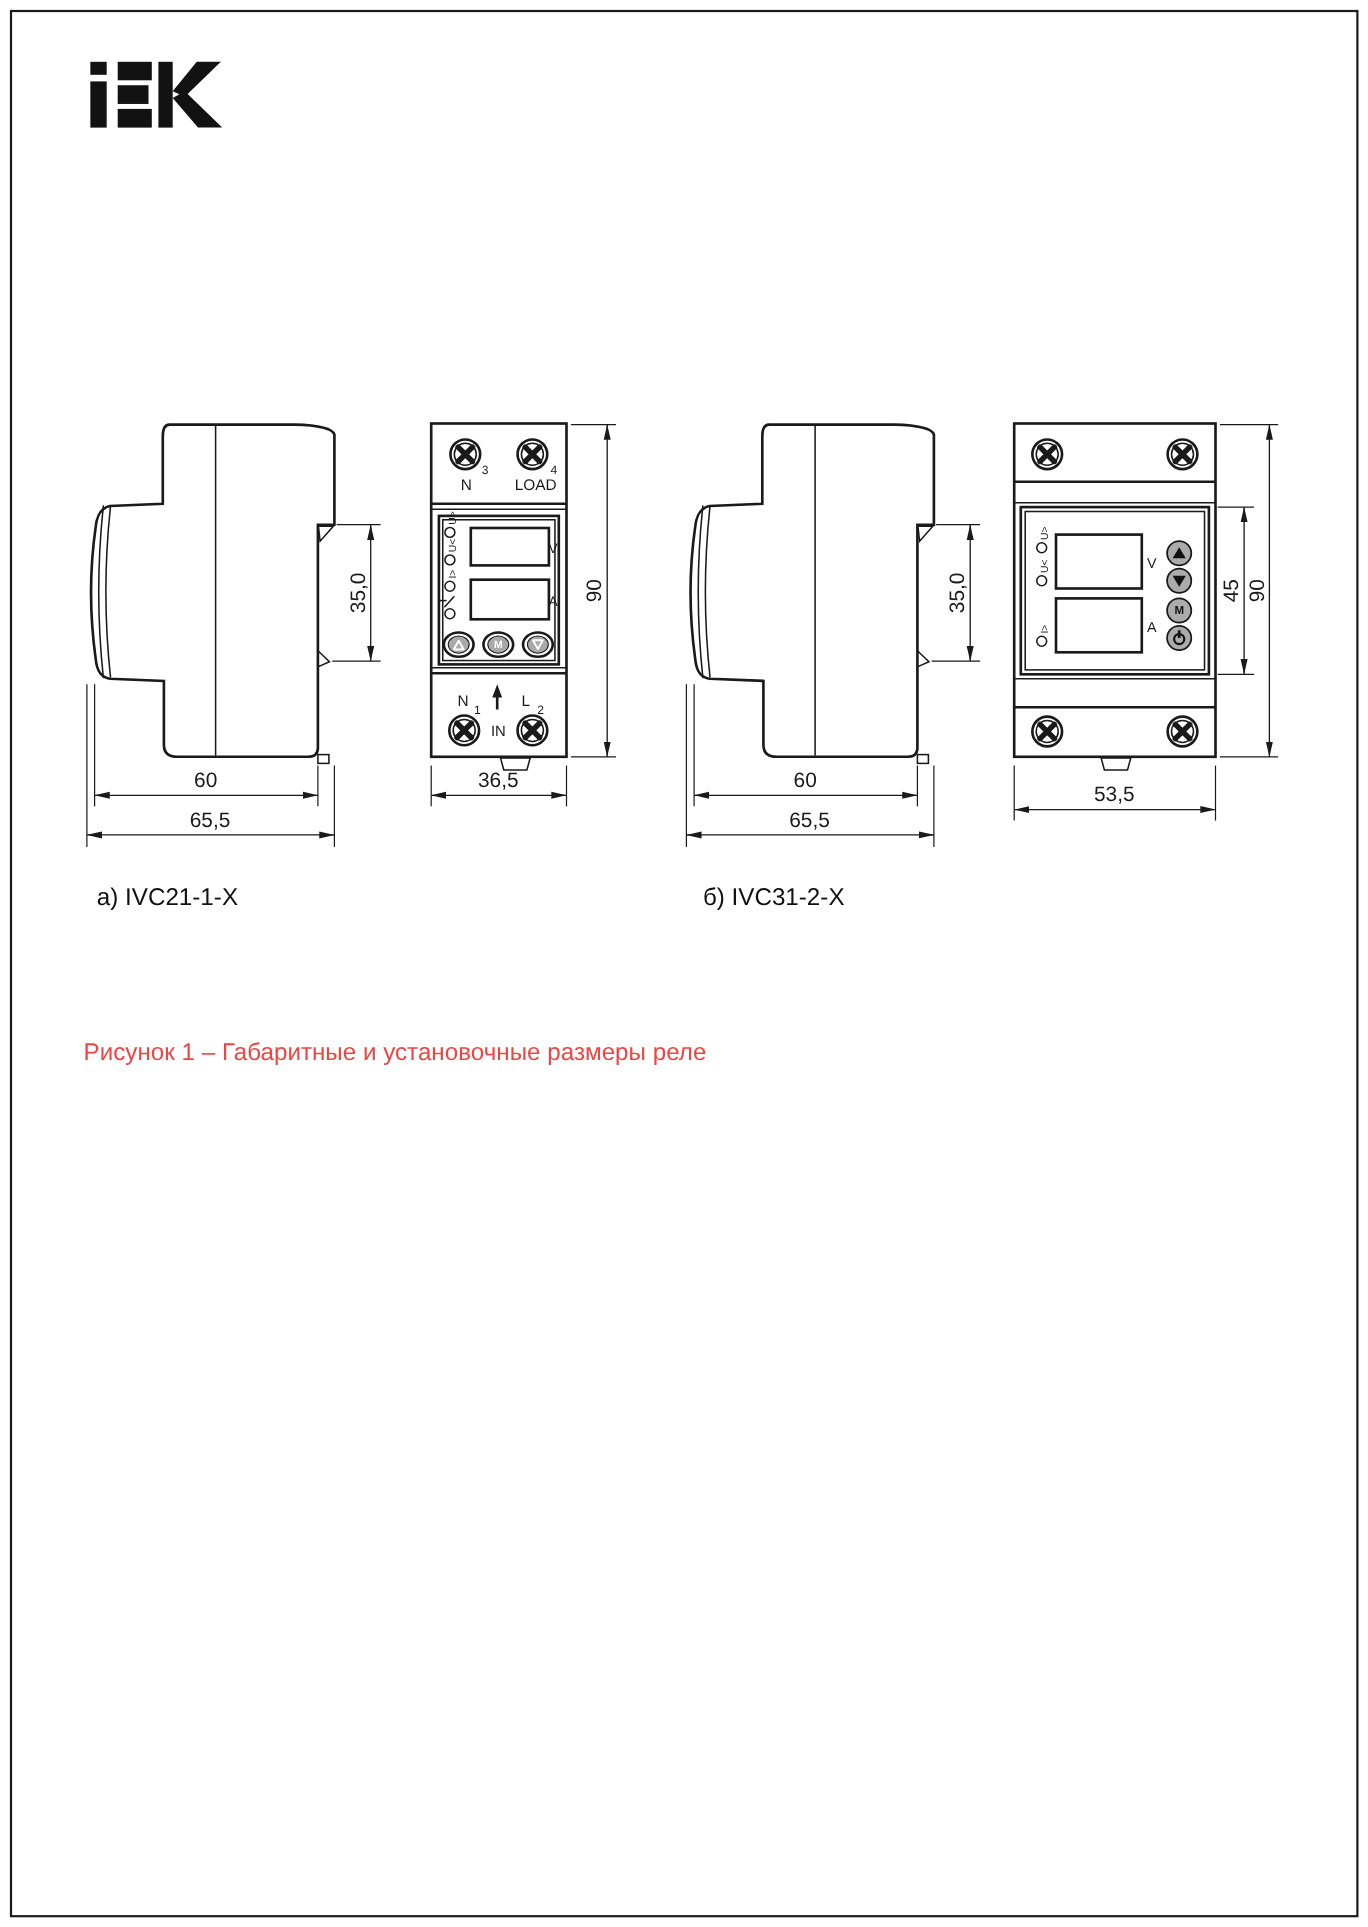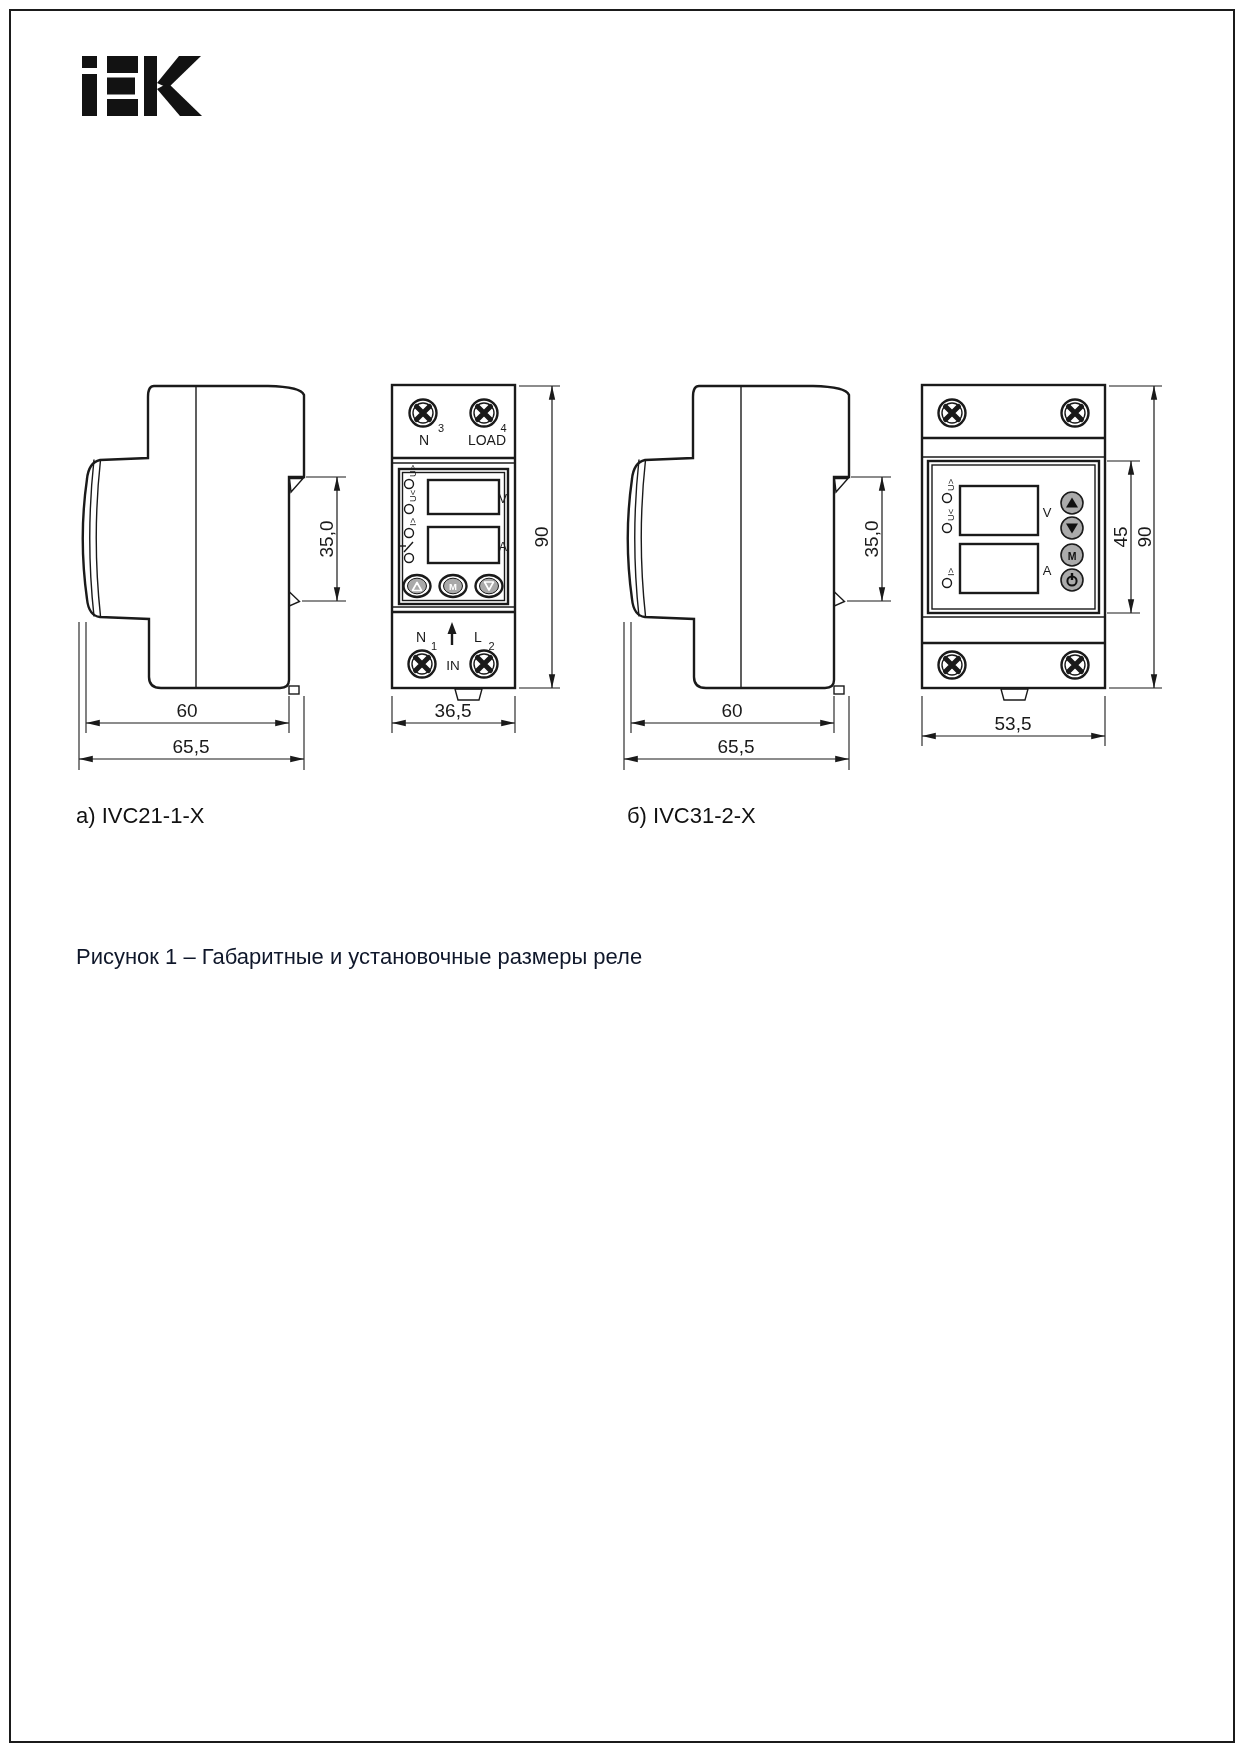--- a/index.html
+++ b/index.html
@@ -3,22 +3,22 @@
 <meta charset="utf-8">
 <style>
   * { margin:0; padding:0; box-sizing:border-box; }
   html,body { background:#ffffff; }
   body { font-family:"Liberation Sans", sans-serif; }
   .page { position:relative; width:1244px; height:1752px; background:#fff; overflow:hidden; }
   .page-border { position:absolute; left:9px; top:9px; right:9px; bottom:9px;
                  border:2px solid #1b1b1b; pointer-events:none; }
   .logo { position:absolute; left:82px; top:56px; }
   .drawings { position:absolute; left:0; top:0; }
-  .cap { position:absolute; font-size:22px; color:#111; white-space:nowrap; }
-  .figcap { position:absolute; font-size:22px; color:#0f172a; white-space:nowrap; }
+  .cap { position:absolute; font-size:22px; color:#111; white-space:nowrap;margin-left:12px; }
+  .figcap { position:absolute; font-size:22px; color:#ef4444; white-space:nowrap; }
 
   
   .s1 { stroke:#1a1a1a; stroke-width:1.4; }
   .s2 { stroke:#1a1a1a; stroke-width:2.4; }
   .sd { stroke:#1a1a1a; stroke-width:1.2; }
   .se { stroke:#1a1a1a; stroke-width:1.1; }
 
   svg text { font-family:"Liberation Sans", sans-serif; fill:#1a1a1a; }
   .t-dim { font-size:19px; text-anchor:middle; dominant-baseline:central; }
   .t-lbl { font-size:14px; text-anchor:middle; dominant-baseline:central; }

